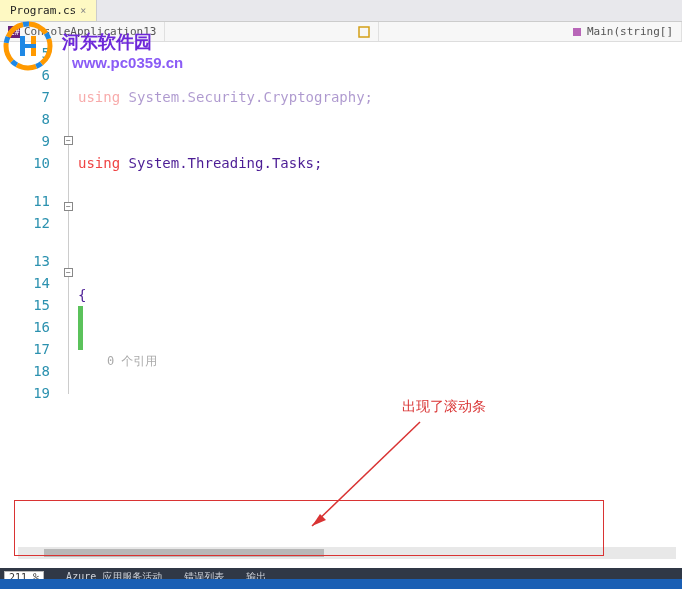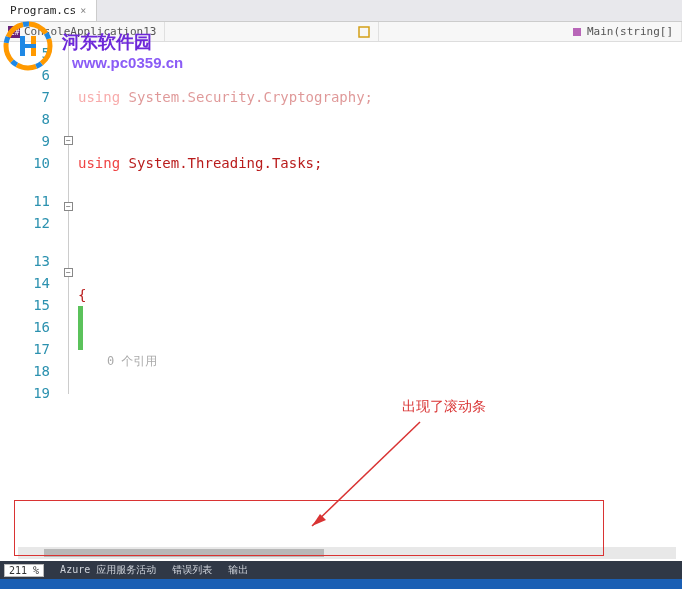--- a/index.html
+++ b/index.html
@@ -23,21 +23,21 @@
 .tab {
   padding: 3px 10px;
   background: #f5f5f5;
   border-right: 1px solid #ccc;
   display: flex;
   align-items: center;
   gap: 4px;
   color: #444;
 }
 .tab.active {
-  background: #ffffff;
+  background: #fef9c3;
   color: #222;
 }
 .tab-close {
   font-size: 10px;
   color: #888;
   cursor: pointer;
 }
 .breadcrumb-bar {
   height: 20px;
   background: #f7f7f7;
@@ -116,21 +116,21 @@
   position: relative;
   overflow: hidden;
 }
 .code-line { height: 22px; }
 .ref-line {
   height: 16px;
   font-size: 12px;
   color: #aaa;
 }
 .kw { color: #ef4444; }
-.txt { color: #b91c1c; }
+.txt { color: #4c1d95; }
 .faded { opacity: 0.45; }
 .change-mark {
   position: absolute;
   width: 5px;
   background: #5bc25b;
 }
 .watermark-logo {
   position: absolute;
   top: 18px;
   left: 0;
@@ -197,31 +197,31 @@
 .scrollbar-thumb {
   position: absolute;
   left: 26px;
   top: 2px;
   width: 280px;
   height: 8px;
   background: #b8b8b8;
 }
 .bottom-bar {
   position: absolute;
-  bottom: 10px;
+  bottom: 3px;
   left: 0;
   right: 0;
   height: 18px;
   background: #303846;
   color: #cfd3da;
   font-size: 10px;
   display: flex;
   align-items: center;
   padding: 0 4px;
-  gap: 16px;
+  gap: 22px;
 }
 .zoom-indicator {
   background: #fff;
   border: 1px solid #bbb;
   color: #333;
   padding: 0 4px;
   font-size: 10px;
 }
 .footer-strip {
   position: absolute;

